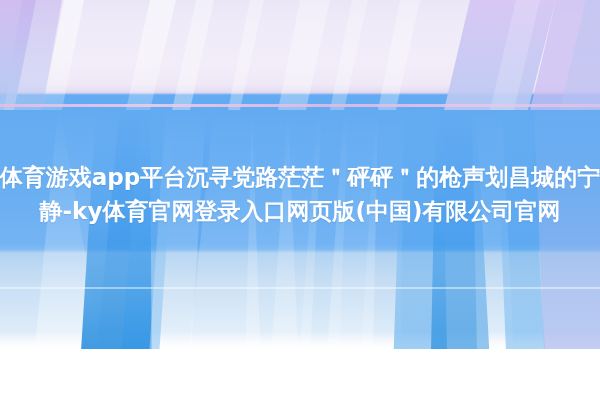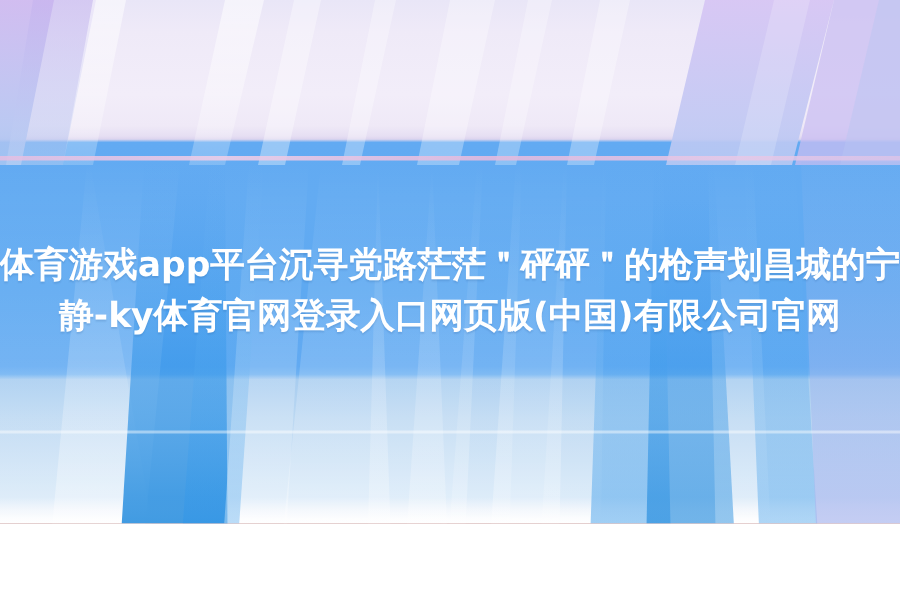--- a/index.html
+++ b/index.html
@@ -10,21 +10,21 @@
   }
   body {
     font-family: "DejaVu Sans", "Liberation Sans", sans-serif;
   }
 
   #banner {
     position: relative;
     width: 600px;
     height: 349px;
     overflow: hidden;
-    background: #7f1d1d;
+    background: #0369a1;
   }
 
   
 
   
   .bg-base {
     position: absolute;
     inset: 0;
     background: linear-gradient(
       to bottom,

